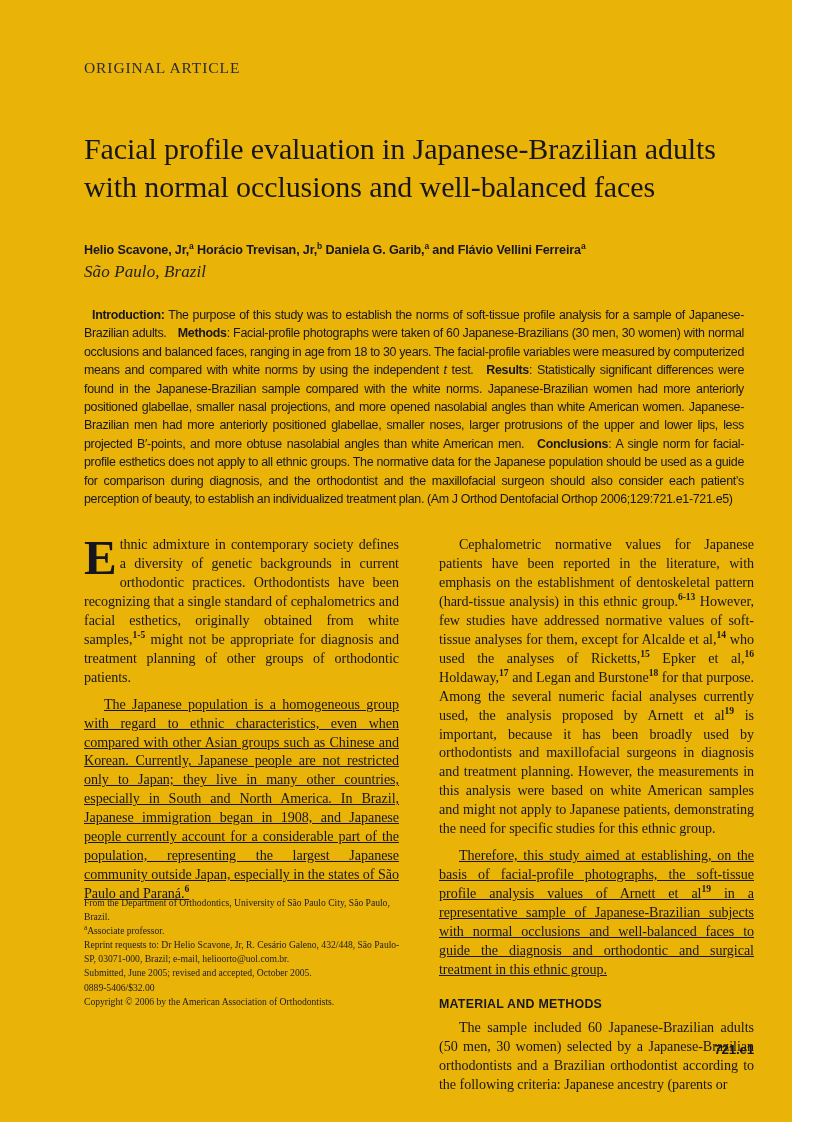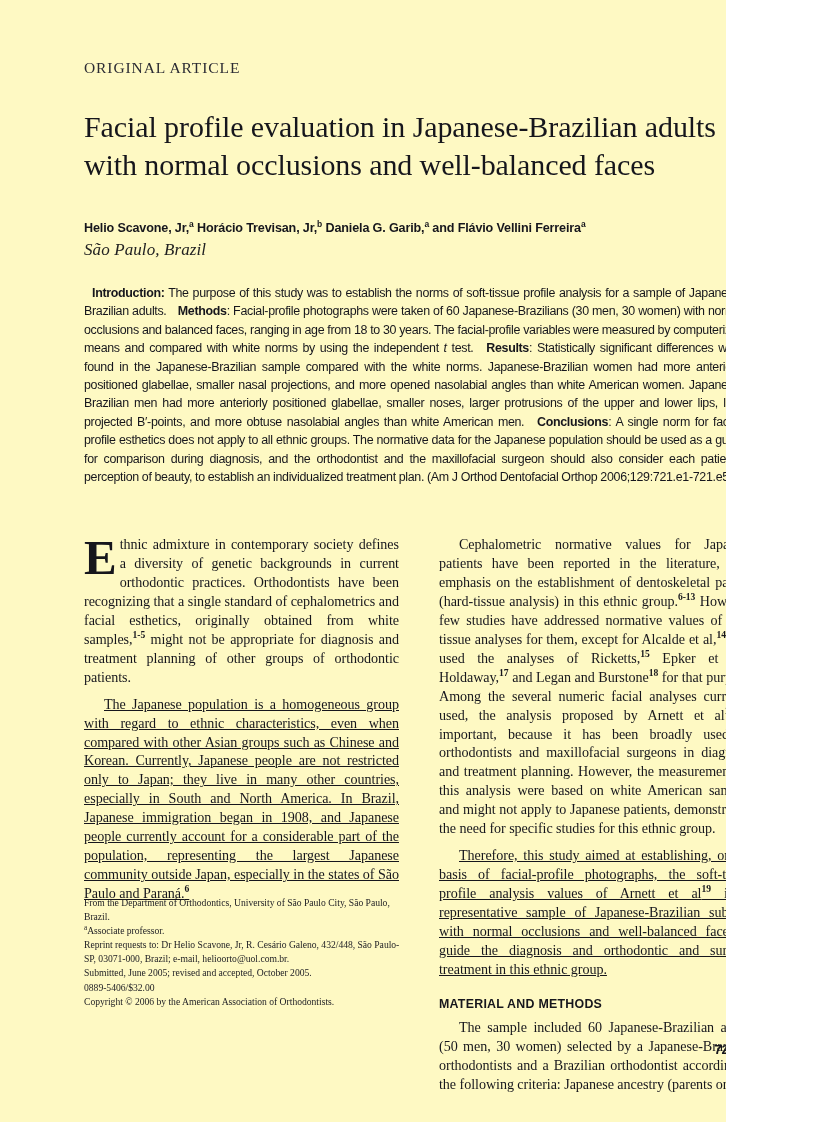--- a/index.html
+++ b/index.html
@@ -7,23 +7,23 @@
     margin: 0;
     padding: 0;
     background: #ffffff;
   }
   body {
     font-family: "Liberation Serif", serif;
     color: #1a1a1a;
   }
   .page {
     position: relative;
-    width: 726px;
+    width: 792px;
     height: 1122px;
-    background: #fef9c3;
+    background: #eab308;
     overflow: hidden;
   }
   .content {
     position: absolute;
     left: 84px;
     top: 0;
     width: 670px;
     height: 1122px;
   }
 
@@ -35,21 +35,21 @@
     color: #2b2b33;
     margin-top: 59px;
     line-height: 1.2;
   }
   .title {
     font-family: "Liberation Serif", serif;
     font-size: 30px;
     font-weight: 400;
     line-height: 1.28;
     color: #16161c;
-    margin-top: 30px;
+    margin-top: 52px;
     letter-spacing: -0.1px;
     max-width: 660px;
   }
   .authors {
     font-family: "Liberation Sans", sans-serif;
     font-size: 12.6px;
     font-weight: 700;
     color: #16161c;
     margin-top: 35px;
     letter-spacing: -0.15px;

